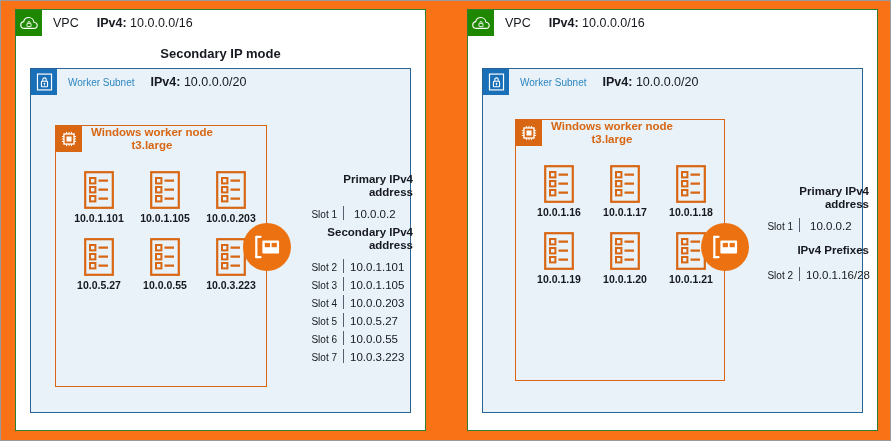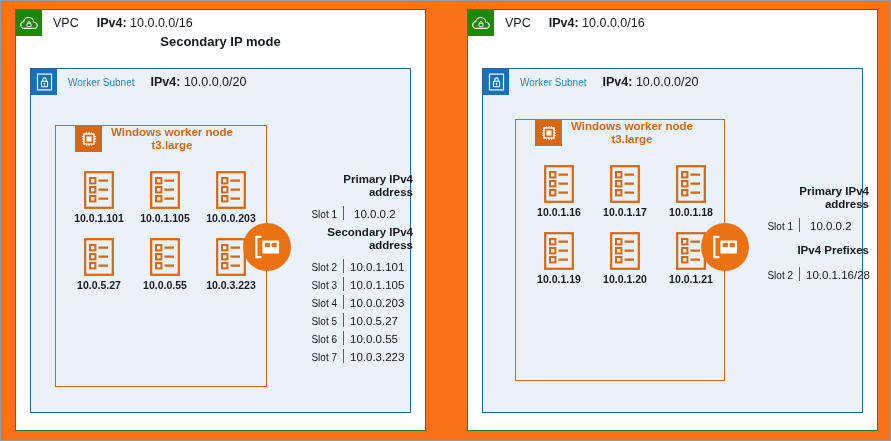--- a/index.html
+++ b/index.html
@@ -63,21 +63,21 @@
   .vpc-cidr {
     font-size: 12.5px;
     color: #16191f;
     margin-left: 18px;
     white-space: nowrap;
   }
   .vpc-cidr b { font-weight: bold; }
 
   .mode-title {
     position: absolute;
-    top: 24px;
+    top: 36px;
     left: 0;
     width: 100%;
     text-align: center;
     font-size: 13px;
     font-weight: bold;
     color: #16191f;
   }
 
   
   .subnet {
@@ -130,21 +130,20 @@
     border: 1.4px solid #d86613;
     background: transparent;
     box-sizing: border-box;
   }
 
   .node-header {
     position: absolute;
     left: -1px; top: -1px;
     display: flex;
     align-items: center;
-    padding-left: 20px;
   }
   .node-badge {
     width: 27px;
     height: 27px;
     background: #d86613;
     display: flex;
     align-items: center;
     justify-content: center;
     flex: 0 0 auto;
   }

